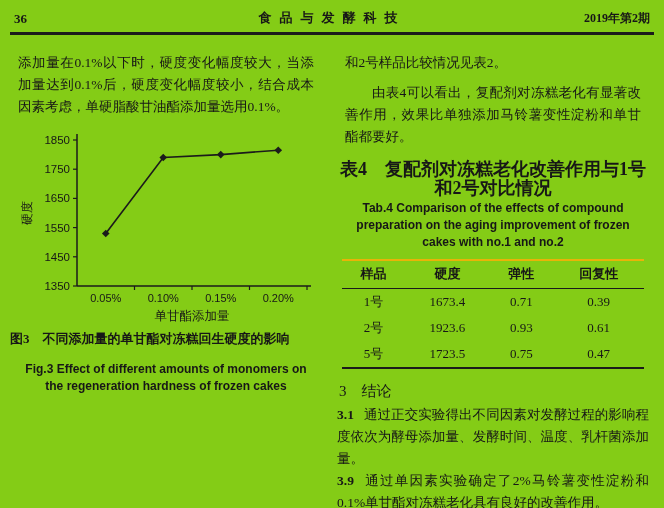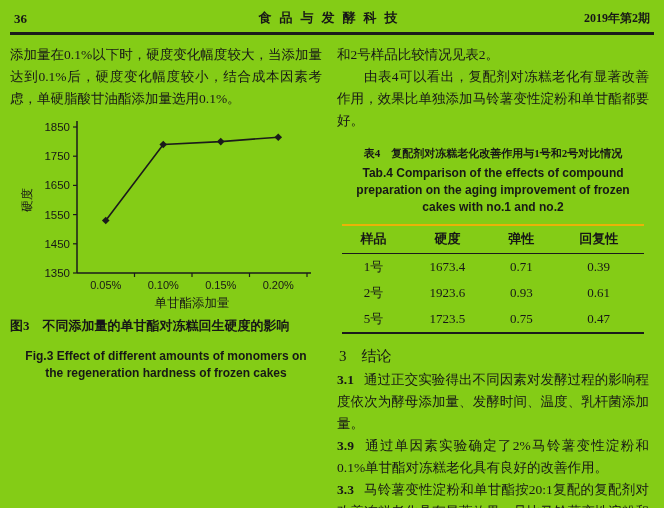--- a/index.html
+++ b/index.html
@@ -15,34 +15,34 @@
     border-bottom:3px solid #1b1b1b; padding:2px 4px 5px 4px;
   }
   .page-num { font-size:13px; font-weight:bold; width:90px; }
   .journal-title { font-size:13px; font-weight:bold; letter-spacing:8px; text-align:center; flex:1; }
   .issue { font-size:12px; font-weight:bold; width:90px; text-align:right; }
 
   
   .columns { display:flex; gap:15px; padding-top:9px; }
   .col { width:312px; }
 
-  .body-text { font-size:13.5px; line-height:22px; text-align:justify; margin:0; }
+  .body-text { font-size:13.5px; line-height:22px; text-align:justify; margin:8px; }
   .indent { text-indent:2em; }
 
   
   figure { margin:3px 0 0 0; }
   .chart-wrap { width:302px; margin:0 auto; }
   svg text { font-family:"Liberation Sans", sans-serif; fill:#171717; }
 
   .fig-caption-cn { font-size:13px; font-weight:bold; margin:1px 0 2px 0; line-height:19px; }
   .fig-caption-en { font-size:12px; font-weight:bold; text-align:center; line-height:17px;
     max-width:282px; margin:13px auto 8px auto; font-family:"Liberation Sans", sans-serif; }
 
   
-  .tbl-caption-cn { font-size:11px; font-weight:bold; text-align:center; margin:12px 0 2px 0; line-height:19px; }
+  .tbl-caption-cn { font-size:18px; font-weight:bold; text-align:center; margin:12px 0 2px 0; line-height:19px; }
   .tbl-caption-en { font-size:12px; font-weight:bold; text-align:center; line-height:17px;
     max-width:296px; margin:0 auto; font-family:"Liberation Sans", sans-serif; }
   table { width:97%; margin:8px auto 0 auto; border-collapse:collapse; font-size:13px;
     border-top:2px solid #eab308; border-bottom:2px solid #1b1b1b; }
   thead th { border-bottom:1px solid #1b1b1b; font-weight:bold; padding:4px 2px 5px 2px; text-align:center; }
   tbody td { padding:4px 2px; text-align:center; }
 
   
   .section-heading { font-size:15px; font-weight:normal; margin:13px 0 3px 2px; }
   .section-para { margin:0; }

